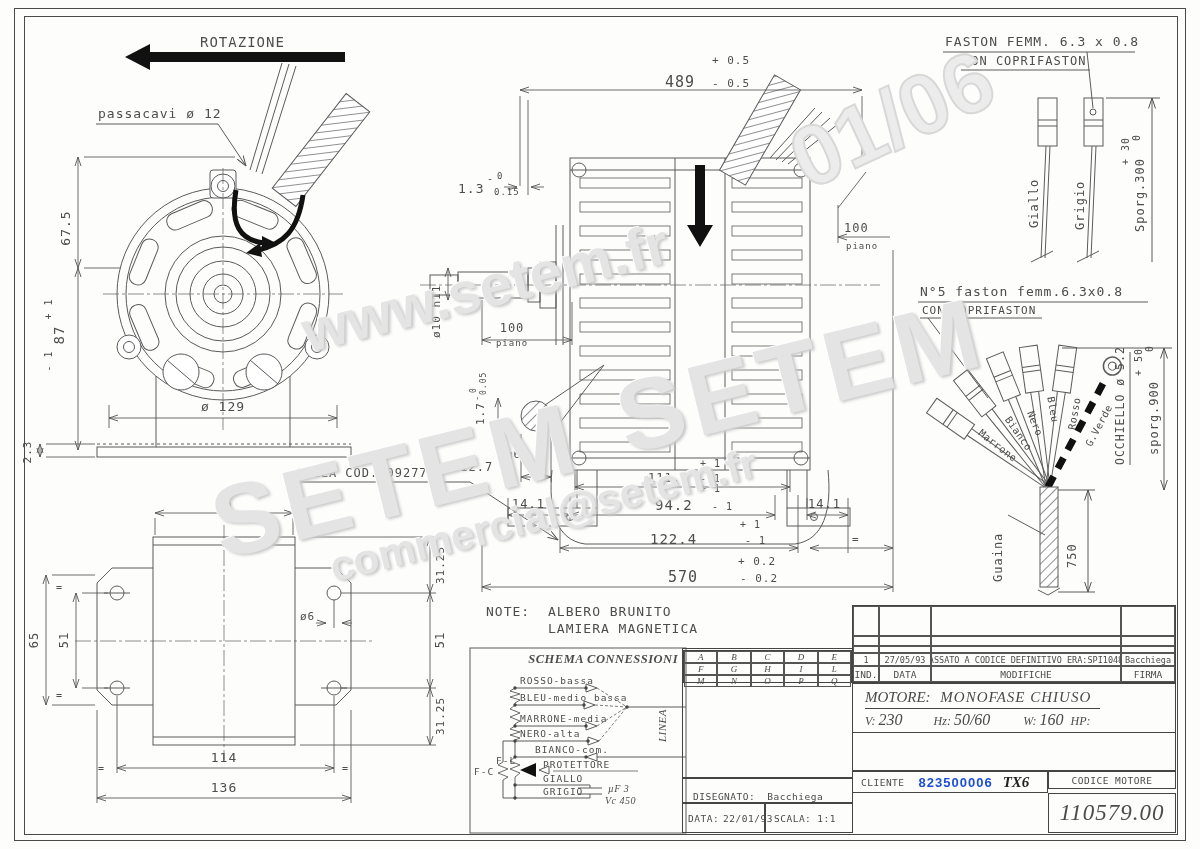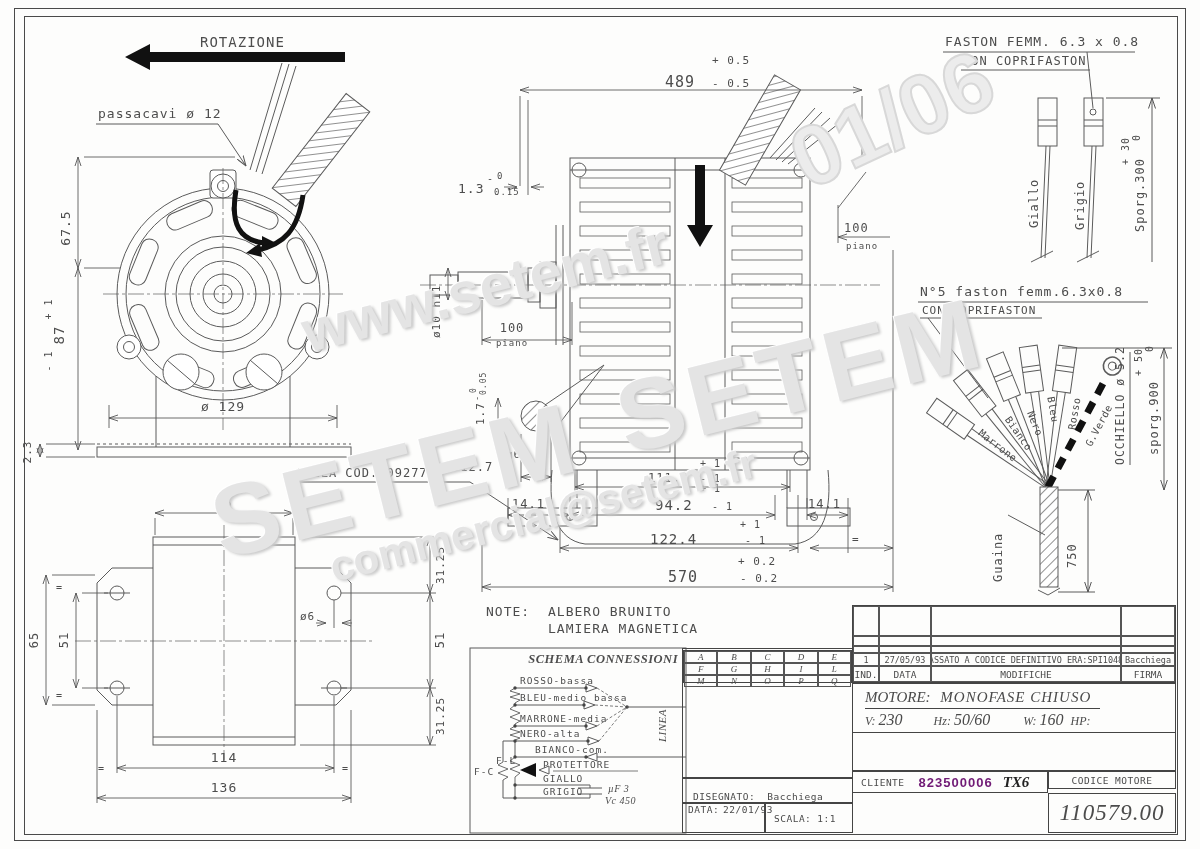--- a/index.html
+++ b/index.html
@@ -610,35 +610,35 @@
       <span style="margin-left:28px;">Hz:</span>
       <span style="font-size:16px;">50/60</span>
       <span style="margin-left:30px;">W:</span>
       <span style="font-size:16px;">160</span>
       <span style="margin-left:4px;">HP:</span>
     </div>
   </div>
 
   <div class="tb-box" style="left:852px;top:771px;width:196px;height:22px;display:flex;align-items:center;">
     <span class="mono10" style="margin-left:8px;">CLIENTE</span>
-    <span style="margin-left:14px;font-family:'Liberation Sans',sans-serif;font-weight:bold;font-size:13px;letter-spacing:1px;color:#701a75;">823500006</span>
+    <span style="margin-left:14px;font-family:'Liberation Sans',sans-serif;font-weight:bold;font-size:13px;letter-spacing:1px;color:#1d4ed8;">823500006</span>
     <span class="serif-it" style="margin-left:10px;font-weight:bold;font-size:15px;color:#222;">TX6</span>
   </div>
   <div class="tb-box" style="left:1048px;top:771px;width:128px;height:18px;display:flex;align-items:center;justify-content:center;text-align:center;">
     <span class="mono10">CODICE MOTORE</span>
   </div>
   <div class="tb-box" style="left:1048px;top:793px;width:128px;height:40px;display:flex;align-items:center;justify-content:center;">
     <span class="serif-it" style="font-size:23px;letter-spacing:1px;color:#4c4c4c;">110579.00</span>
   </div>
 
   <div class="tb-box" style="left:682px;top:778px;width:171px;height:25px;display:flex;align-items:flex-end;">
     <span class="mono10" style="margin-left:10px;">DISEGNATO:</span>
     <span class="mono10" style="margin-left:12px;">Bacchiega</span>
   </div>
-  <div class="tb-box" style="left:682px;top:803px;width:83px;height:30px;display:flex;">
+  <div class="tb-box" style="left:682px;top:803px;width:83px;height:30px;display:flex;align-items:center;">
     <span class="mono10" style="margin-left:5px;">DATA:</span>
     <span class="mono10" style="margin-left:4px;">22/01/93</span>
   </div>
   <div class="tb-box" style="left:765px;top:803px;width:88px;height:30px;display:flex;align-items:center;">
     <span class="mono10" style="margin-left:8px;">SCALA:</span>
     <span class="mono10" style="margin-left:6px;">1:1</span>
   </div>
 
 </div>
 

